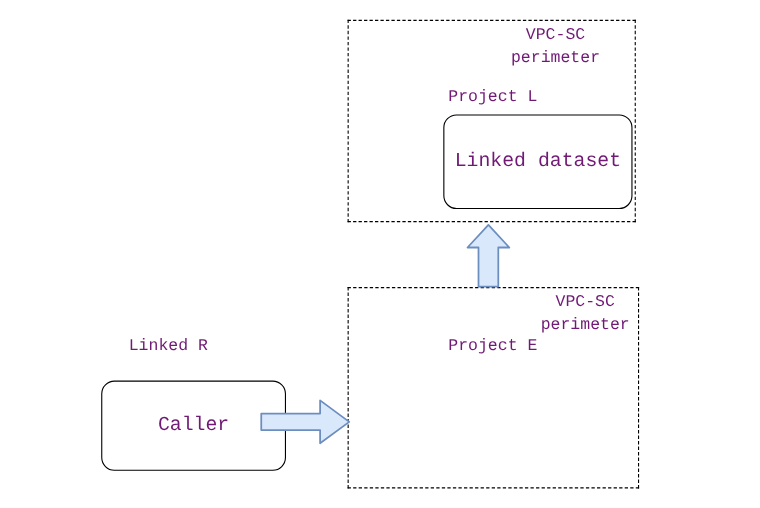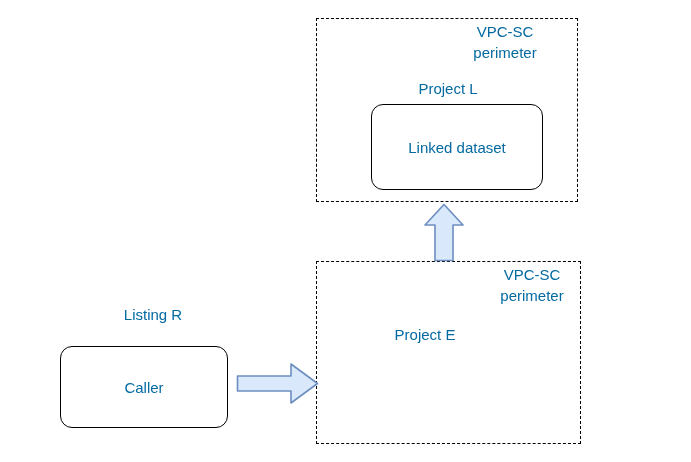--- a/index.html
+++ b/index.html
@@ -1,22 +1,22 @@
 <!DOCTYPE html>
 <html><head>
 <meta charset="utf-8">
 <style>
   html, body { margin: 0; padding: 0; background: #ffffff; }
   .canvas {
     position: relative;
     width: 691px;
     height: 450px;
     background: #ffffff;
-    font-family: Liberation Sans, sans-serif;
-    color: #0369a1;
+    font-family: Liberation Mono, monospace;
+    color: #701a75;
     overflow: hidden;
   }
   .perimeter {
     position: absolute;
     border: 1.6px dashed #000000;
     box-sizing: border-box;
     background: transparent;
   }
   .perimeter-top    { left: 316px; top: 18px;  width: 262px; height: 184px; }
   .perimeter-bottom { left: 316px; top: 261px; width: 265px; height: 183px; }
@@ -31,33 +31,34 @@
   .perimeter-label.top    { left: 459px; top: 21px; }
   .perimeter-label.bottom { left: 486px; top: 264px; }
   .project-label {
     position: absolute;
     width: 120px;
     font-size: 15px;
     line-height: 18px;
     text-align: center;
   }
   .project-l { left: 388px; top: 64px; margin-top: 16px; }
-  .project-e { left: 365px; top: 306px; margin-top: 20px; }
+  .project-e { left: 388px; top: 306px; }
   .project-r { left: 93px;  top: 306px; }
   .node {
     position: absolute;
     border: 1.5px solid #000000;
     border-radius: 12px;
     box-sizing: border-box;
     background: #ffffff;
     display: flex;
     align-items: center;
     justify-content: center;
-    font-size: 15px;
+    font-size: 18px;
     text-align: center;
+    margin-left: 32px;
   }
   .node-linked-dataset { left: 371px; top: 104px; width: 172px; height: 86px; }
   .node-listing        { left: 384px; top: 345px; width: 173px; height: 85px; }
   .node-caller         { left: 60px;  top: 346px; width: 168px; height: 82px; }
   .arrow {
     position: absolute;
     z-index: 5;
   }
   .arrow-right { left: 236px; top: 362px; }
   .arrow-up    { left: 423px; top: 203px; }
@@ -77,21 +78,21 @@
   <svg class="arrow arrow-up" width="42" height="59" viewBox="0 0 42 59">
     <g fill="#dae8fc">
       <polygon points="21,1.5 40,22 30,22 30,57.5 12,57.5 12,22 2,22" stroke-width="1.6" stroke-linejoin="round" stroke="#6c8ebf"></polygon>
     </g>
   </svg>
 
   <div class="perimeter perimeter-bottom"></div>
   <div class="perimeter-label bottom">VPC-SC perimeter</div>
   <div class="project-label project-e">Project E</div>
 
-  <div class="project-label project-r">Listing R</div>
+  <div class="project-label project-r">Linked R</div>
   <div class="node node-caller">
     <span>Caller</span>
   </div>
 
   <svg class="arrow arrow-right" width="84" height="44" viewBox="0 0 84 44">
     <g fill="#dae8fc">
       <polygon points="1.5,14 55,14 55,2 81.5,21.5 55,41 55,29 1.5,29" stroke-width="1.6" stroke-linejoin="round" stroke="#6c8ebf"></polygon>
     </g>
   </svg>
 

